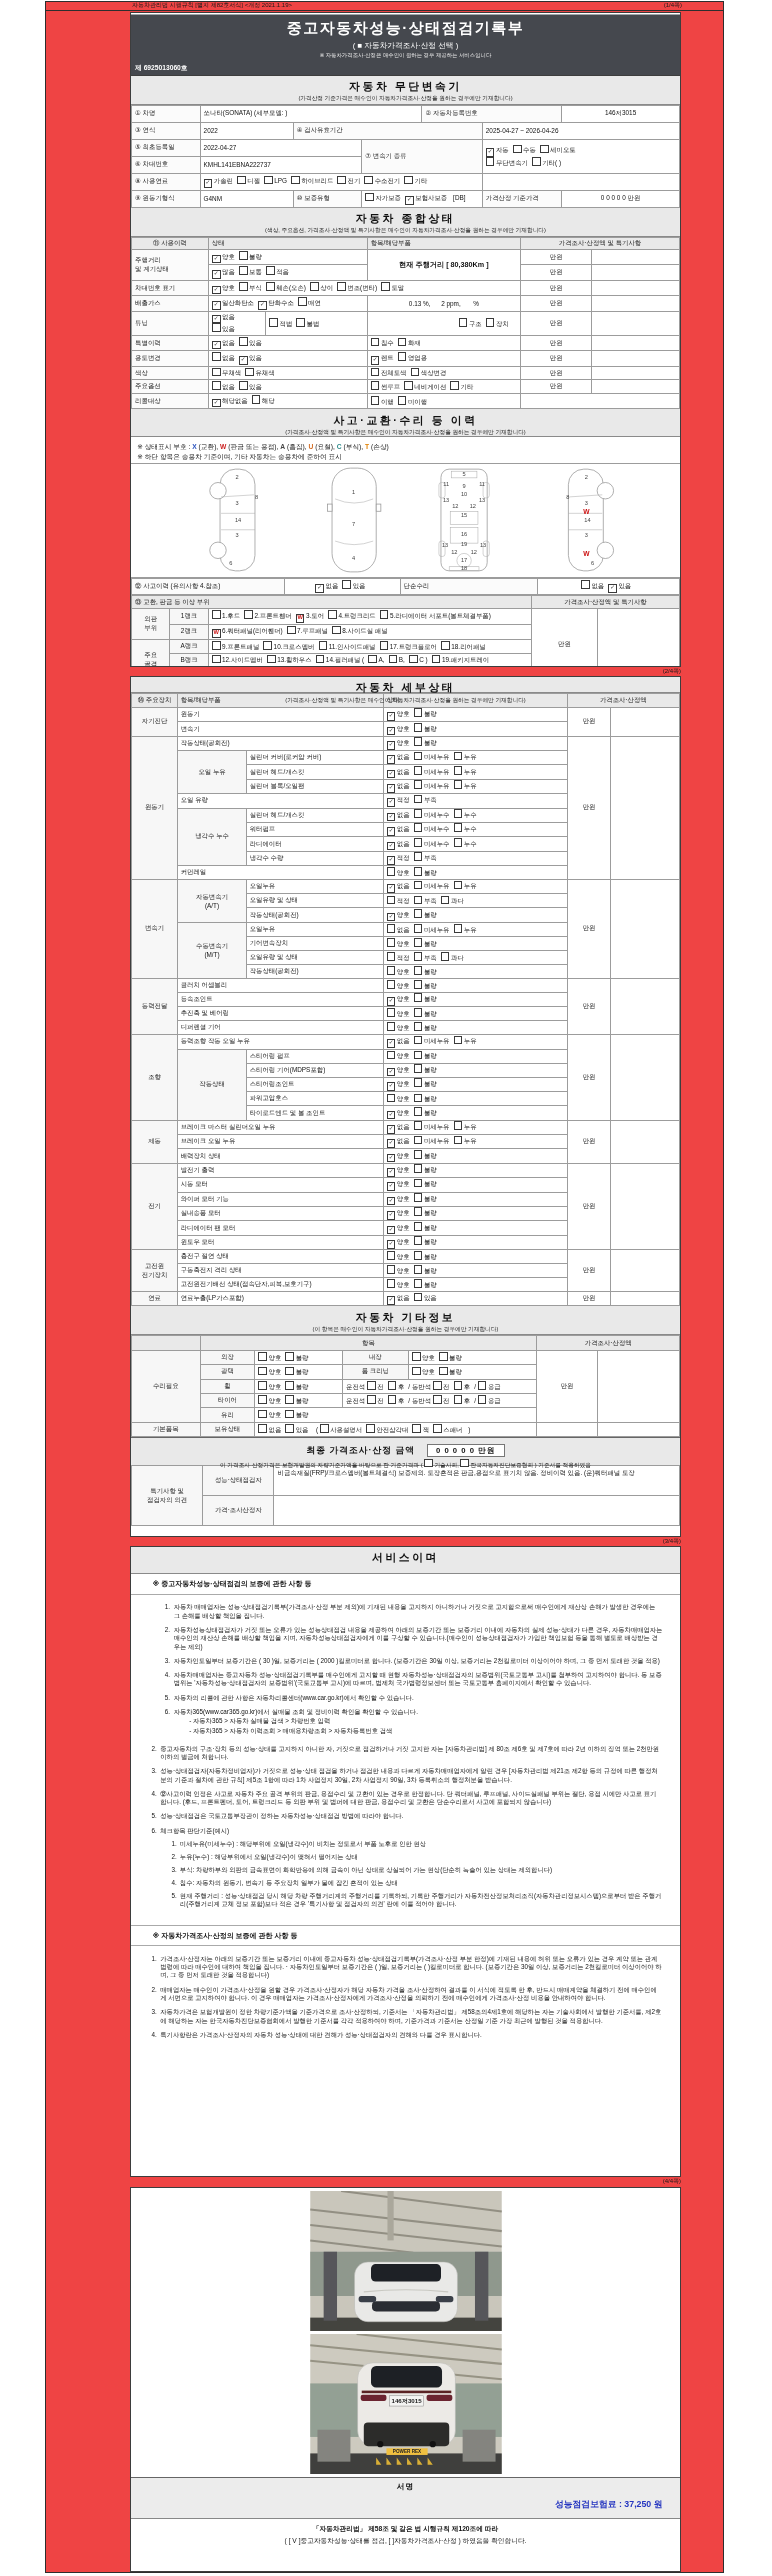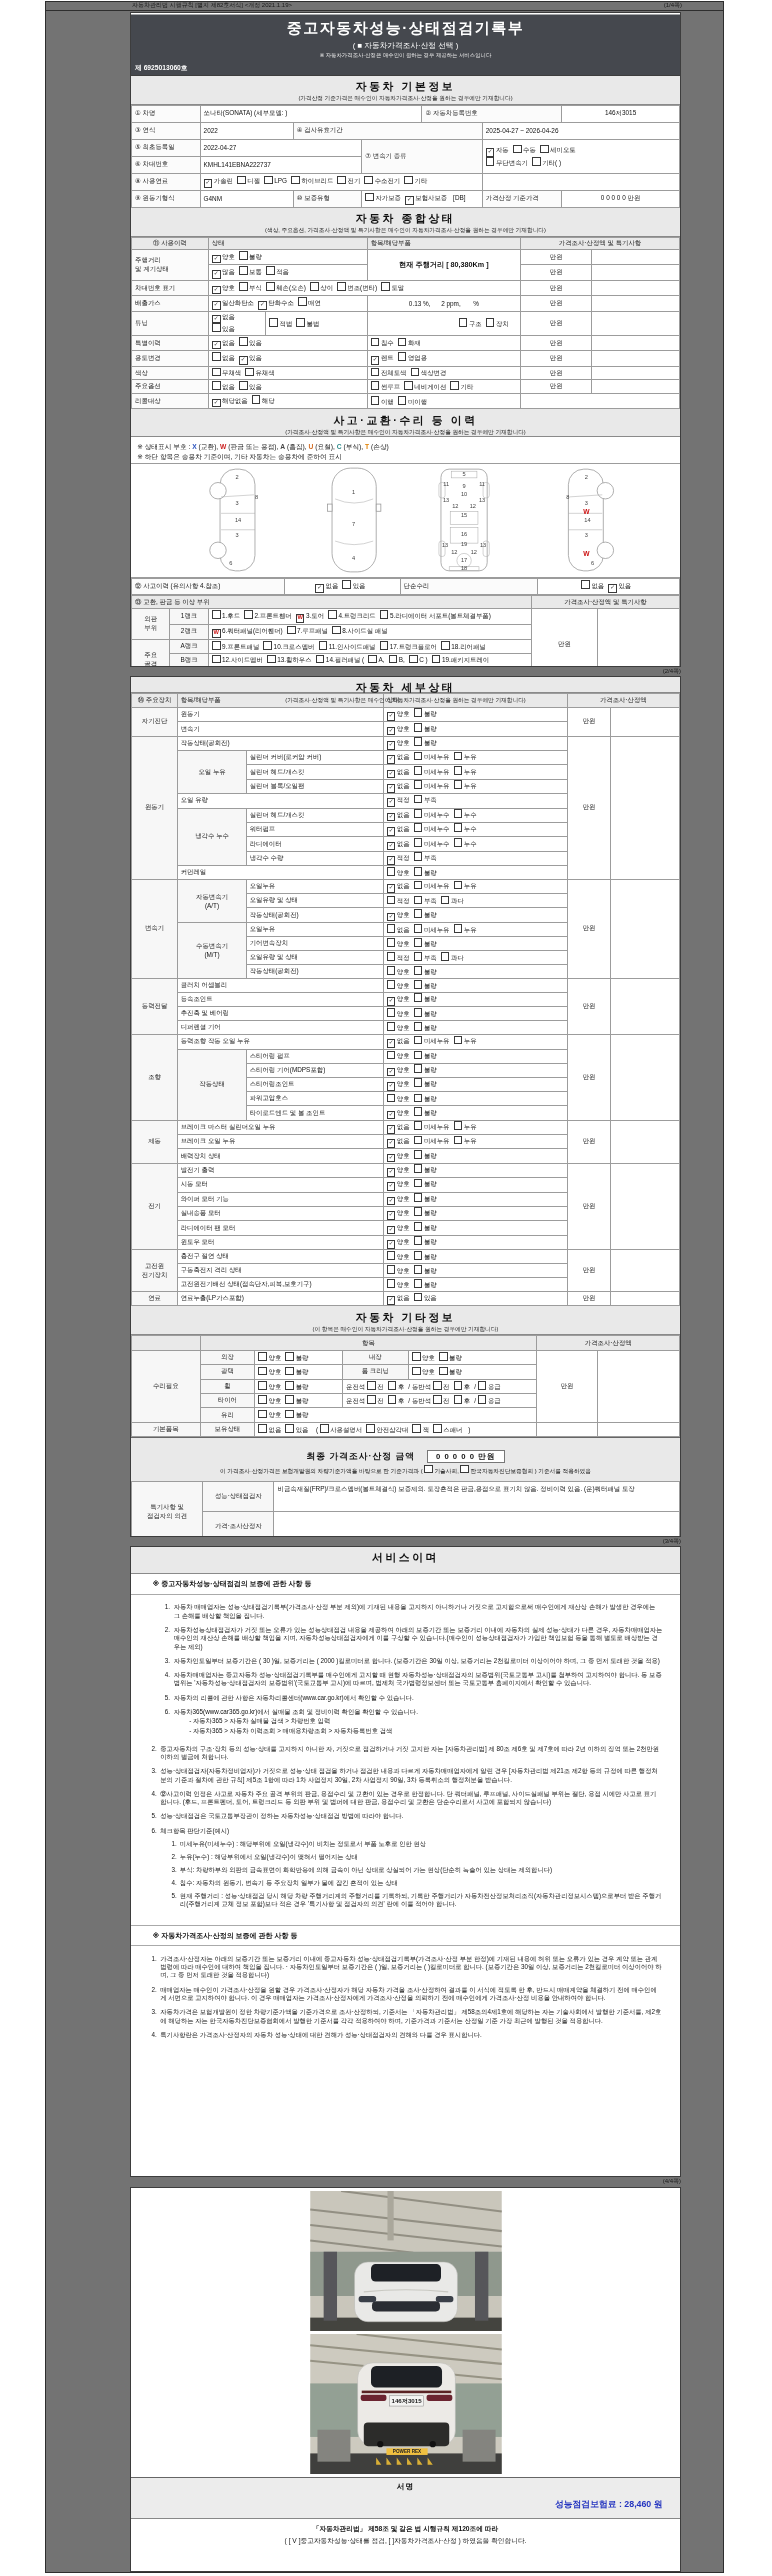--- a/index.html
+++ b/index.html
@@ -1,18 +1,18 @@
 <!DOCTYPE html>
 <html style="font-size:8.2px"><head>
 <meta charset="utf-8">
 <style>
   html,body{margin:0;padding:0}
   body{width:773px;height:2576px;position:relative;background:#fff;
        font-family:"Liberation Sans","DejaVu Sans",sans-serif;color:#111;overflow:hidden}
-  .frame{position:absolute;left:45px;top:1px;width:679px;height:2572px;border:1px solid #2e2e2e;background:#737373;box-sizing:border-box}
+  .frame{position:absolute;left:45px;top:1px;width:679px;height:2572px;border:1px solid #2e2e2e;background:#ef4444;box-sizing:border-box}
   .meta{display:flex;justify-content:space-between;align-items:center;height:7.7px;border-bottom:1px solid #2e2e2e;
         padding:0 41px 0 86px;font-size:6px;color:#1a1a1a}
   .col{width:551px;margin-left:84px}
   .pgmark{text-align:right;font-size:6px;height:9.3px;line-height:9.3px;color:#1a1a1a}
   .sect{border:1.5px solid #3d3d3d;background:#fff;box-sizing:border-box;overflow:hidden}
   .sect1{height:655px;margin-top:1px}.sect2{height:861px}.sect3{height:631px}.sect4{height:385px}
 
   .dark{background:#45484e;color:#fff;height:63px;box-sizing:border-box;display:flex;flex-direction:column;
         text-align:center;border-bottom:1px solid #3d3d3d;box-shadow:inset 0 1.5px 0 #fff;padding-top:6.2px}
   .dark .t{font-size:15px;font-weight:bold;letter-spacing:1.5px}
@@ -56,21 +56,21 @@
   .olbl{margin-left:1.5px}
   .pre{white-space:pre}
 
   .legend{padding:4.1px 6.2px;border-bottom:0.5px solid #9c9c9c;font-size:6.7px;height:27px;box-sizing:border-box;line-height:1.5}
   .diagwrap{border-bottom:0.5px solid #9c9c9c;height:113px}
   .diag text{font-size:11px;fill:#444}
   .diag text.red{fill:#cc1111;font-weight:bold;font-size:13px}
   .diag .sh{stroke:#989898;stroke-width:1.5;fill:#fff}
   .diag .sh2{stroke:#a8a8a8;stroke-width:1;fill:none}
 
-  .final{background:#e9e9e9;border-top:1px solid #666;height:44px;box-sizing:border-box;text-align:center;padding-top:12px}
+  .final{background:#e9e9e9;border-top:1px solid #666;height:28px;box-sizing:border-box;text-align:center;padding-top:6px}
   .final .row1{font-size:8.8px;font-weight:bold;letter-spacing:1px}
   .final .amt{display:inline-block;border:0.5px solid #777;background:#fff;padding:0.5px 8.2px;margin-left:8.2px;font-size:7.7px;letter-spacing:1px}
   .final .row2{font-size:5.7px;margin-top:1.5px}
 
   .nsub{font-size:7px;font-weight:bold;padding:5.2px 0 4.6px 21.6px;border-bottom:0.5px solid #aaa}
   .nsub.topline{border-top:0.5px solid #aaa;margin-top:7.2px}
   .nbody{padding:8.2px 17.5px 3.1px 14.4px;font-size:6.3px;line-height:1.34}
   .n-item{display:flex;margin-bottom:5.7px}
   .n-item .num{flex:none;width:11.3px;text-align:right;margin-right:3.6px}
   .g1 .n-item{margin-left:13.4px}
@@ -104,21 +104,21 @@
 
     <div class="sect sect1">
       <div class="dark">
         <div class="t">중고자동차성능·상태점검기록부</div>
         <div class="s">( ■ 자동차가격조사·산정 선택 )</div>
         <div class="n">※ 자동차가격조사·산정은 매수인이 원하는 경우 제공하는 서비스입니다</div>
         <div class="doc">제 6925013060호</div>
       </div>
 
       <div class="shead h57">
-        <div class="t">자동차 기본정보</div>
+        <div class="t">자동차 무단변속기</div>
         <div class="s">(가격산정 기준가격은 매수인이 자동차가격조사·산정을 원하는 경우에만 기재합니다)</div>
       </div>
       <table class="t-basic">
           <colgroup>
             <col style="width: 12.5%;">
             <col style="width: 17%;">
             <col style="width: 12.5%;">
             <col style="width: 11%;">
             <col style="width: 11%;">
             <col style="width: 14.5%;">
@@ -841,21 +841,21 @@
           <rect x="104" y="172" width="166" height="46" rx="8" fill="#2c2c2a"></rect>
           <circle cx="136" cy="214" r="6" fill="#111"></circle>
             <circle cx="238" cy="214" r="6" fill="#111"></circle>
           <rect x="148" y="222" width="80" height="13" fill="#f0c040"></rect>
           <text x="188" y="232" text-anchor="middle" font-size="9" font-weight="bold" fill="#222">POWER REX</text>
           <path d="M128,240 l10,14 h-10 z M148,240 l10,14 h-10 z M168,240 l10,14 h-10 z M188,240 l10,14 h-10 z M208,240 l10,14 h-10 z M228,240 l10,14 h-10 z" fill="#d8ae36"></path>
         </svg>
       </div>
       <div class="signband">
         <div class="slabel">서명</div>
-        <div class="fee">성능점검보험료 : 28,460 원</div>
+        <div class="fee">성능점검보험료 : 37,250 원</div>
       </div>
       <div class="lawlines">
         <div class="l1">「자동차관리법」 제58조 및 같은 법 시행규칙 제120조에 따라</div>
         <div class="l2">( [ V ]중고자동차성능·상태를 점검, [   ]자동차가격조사·산정 ) 하였음을 확인합니다.</div>
       </div>
     </div>
 
   </div>
 </div>
 

